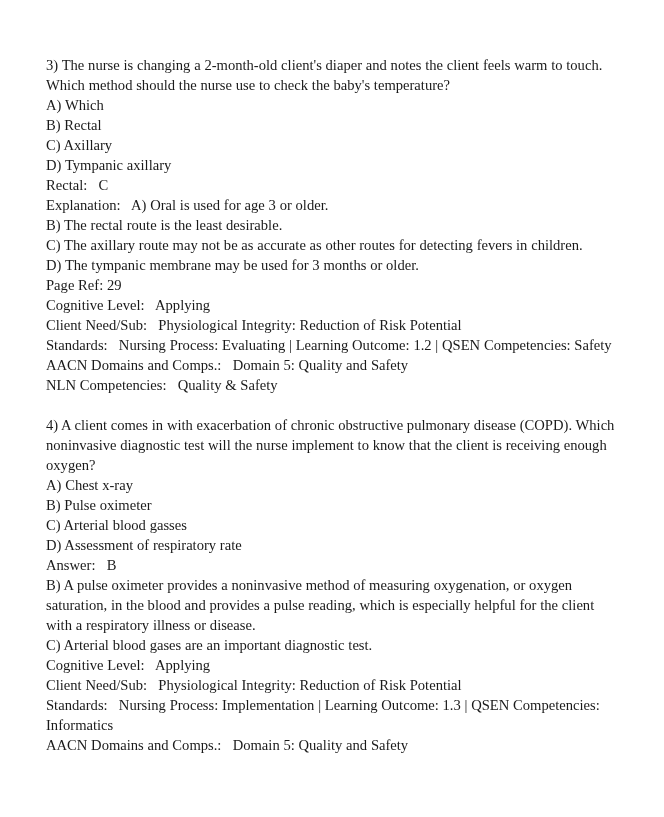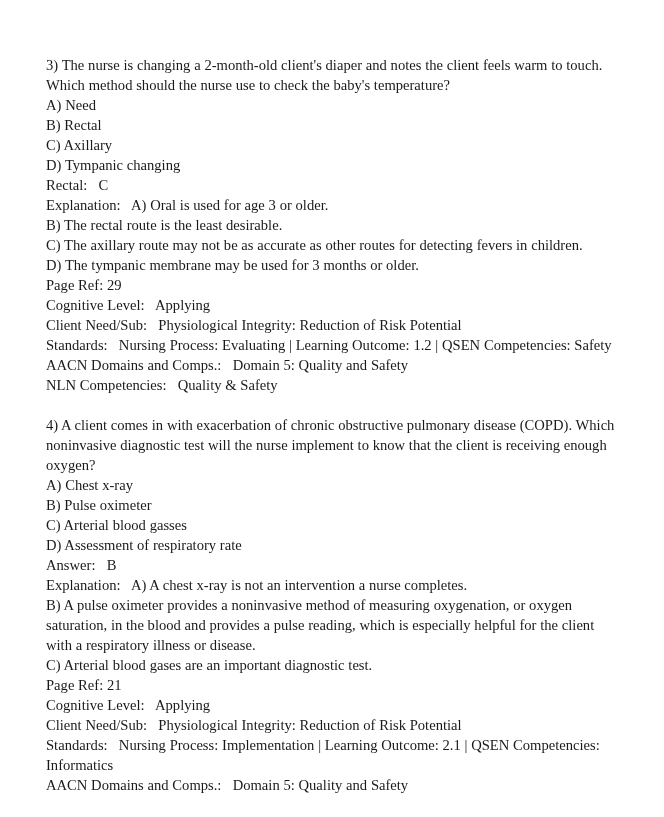--- a/index.html
+++ b/index.html
@@ -51,49 +51,47 @@
   .meta { }
 </style>
 </head>
 <body>
 
 <div class="page">
   <div class="doc-body">
 
     <div class="qblock">
       <p class="line stem">3) The nurse is changing a 2-month-old client's diaper and notes the client feels warm to touch. Which method should the nurse use to check the baby's temperature?</p>
-      <p class="line option">A) Need</p>
+      <p class="line option">A) Which</p>
       <p class="line option">B) Rectal</p>
       <p class="line option">C) Axillary</p>
-      <p class="line option">D) Tympanic changing</p>
+      <p class="line option">D) Tympanic axillary</p>
       <p class="line">Rectal:   C</p>
       <p class="line">Explanation:   A) Oral is used for age 3 or older.</p>
       <p class="line">B) The rectal route is the least desirable.</p>
       <p class="line">C) The axillary route may not be as accurate as other routes for detecting fevers in children.</p>
       <p class="line">D) The tympanic membrane may be used for 3 months or older.</p>
       <p class="line meta">Page Ref: 29</p>
       <p class="line meta">Cognitive Level:   Applying</p>
       <p class="line meta">Client Need/Sub:   Physiological Integrity: Reduction of Risk Potential</p>
       <p class="line meta">Standards:   Nursing Process: Evaluating | Learning Outcome: 1.2 | QSEN Competencies: Safety</p>
       <p class="line meta">AACN Domains and Comps.:   Domain 5: Quality and Safety</p>
       <p class="line meta">NLN Competencies:   Quality &amp; Safety</p>
     </div>
 
     <div class="qblock">
       <p class="line stem">4) A client comes in with exacerbation of chronic obstructive pulmonary disease (COPD). Which noninvasive diagnostic test will the nurse implement to know that the client is receiving enough oxygen?</p>
       <p class="line option">A) Chest x-ray</p>
       <p class="line option">B) Pulse oximeter</p>
       <p class="line option">C) Arterial blood gasses</p>
       <p class="line option">D) Assessment of respiratory rate</p>
       <p class="line">Answer:   B</p>
-      <p class="line">Explanation:   A) A chest x-ray is not an intervention a nurse completes.</p>
       <p class="line">B) A pulse oximeter provides a noninvasive method of measuring oxygenation, or oxygen saturation, in the blood and provides a pulse reading, which is especially helpful for the client with a respiratory illness or disease.</p>
       <p class="line">C) Arterial blood gases are an important diagnostic test.</p>
-      <p class="line meta">Page Ref: 21</p>
       <p class="line meta">Cognitive Level:   Applying</p>
       <p class="line meta">Client Need/Sub:   Physiological Integrity: Reduction of Risk Potential</p>
-      <p class="line meta">Standards:   Nursing Process: Implementation | Learning Outcome: 2.1 | QSEN Competencies: Informatics</p>
+      <p class="line meta">Standards:   Nursing Process: Implementation | Learning Outcome: 1.3 | QSEN Competencies: Informatics</p>
       <p class="line meta">AACN Domains and Comps.:   Domain 5: Quality and Safety</p>
 
     </div>
 
   </div>
 </div>
 
 </body></html>

